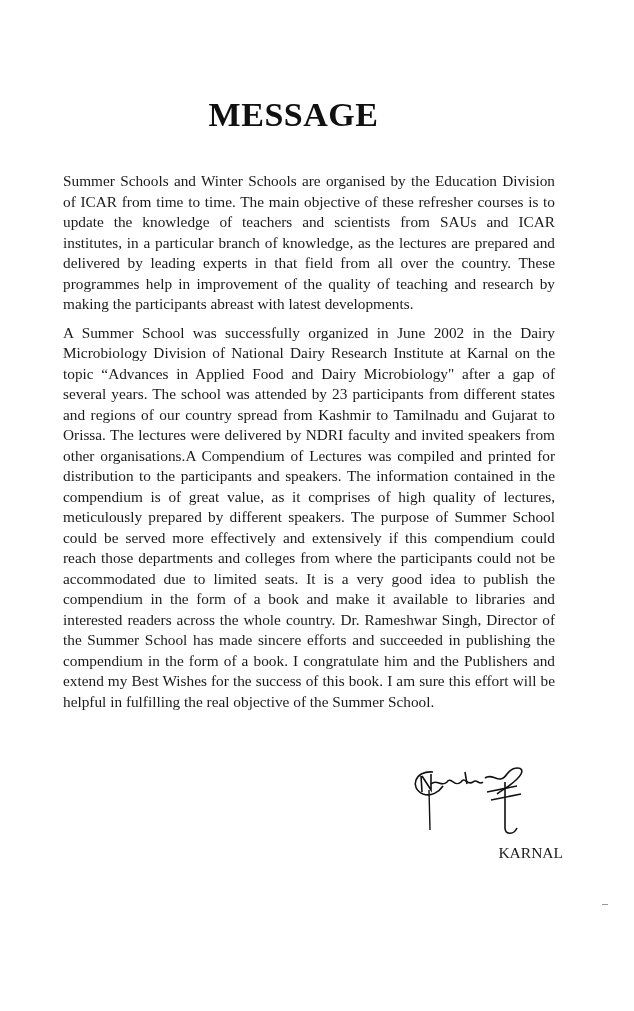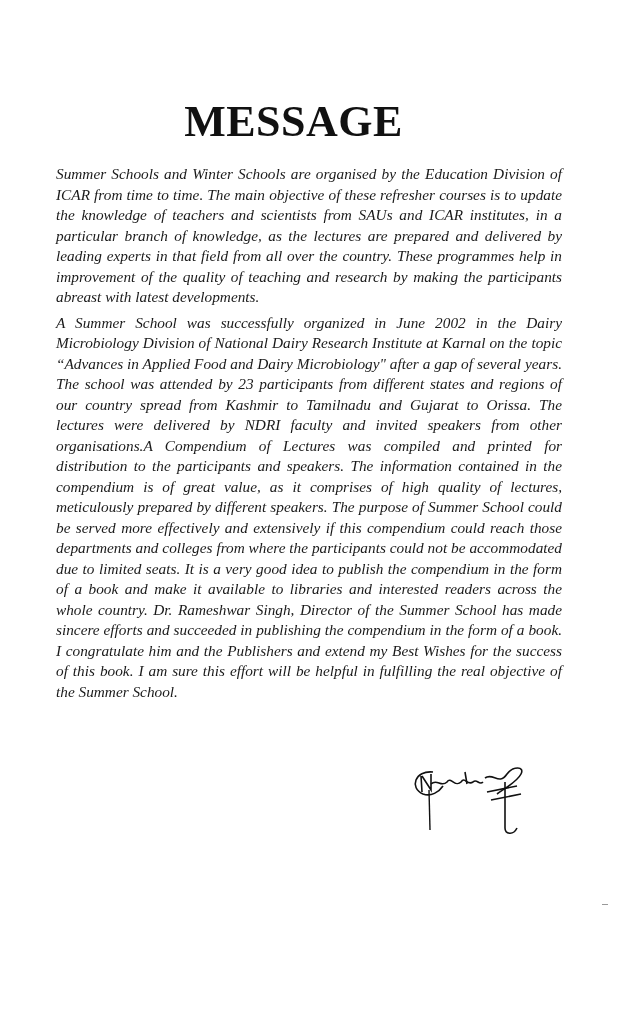--- a/index.html
+++ b/index.html
@@ -2,29 +2,29 @@
 <html><head>
   <meta charset="utf-8">
   <style>
     html, body { margin: 0; padding: 0; }
     body {
       width: 634px; height: 1011px; background: #ffffff; position: relative; overflow: hidden;
       font-family: "DejaVu Serif", "Liberation Serif", serif; color: #1a1a1a;
     }
     .title {
       position: absolute; top: 96px; left: 0; width: 587px; text-align: center;
-      font-family: "Liberation Serif", serif; font-weight: bold; font-size: 44px; letter-spacing: 0.5px;
+      font-family: "Liberation Serif", serif; font-weight: bold; font-size: 34px; letter-spacing: 0.5px;
       color: #111;
     }
     .body-text {
       position: absolute; left: 55px; top: 163px; width: 508px;
     }
     .para {
-      margin: 1px; font-family: "Liberation Serif", serif; font-size: 15.3px; line-height: 20.5px;
-      text-align: justify; color: #1a1a1a; font-style: italic;
+      margin: 8px; font-family: "Liberation Serif", serif; font-size: 15.3px; line-height: 20.5px;
+      text-align: justify; color: #1a1a1a;
     }
     .para + .para { margin-top: 5px; }
     .signature {
       position: absolute; left: 405px; top: 764px; width: 160px; height: 76px;
     }
     .sig-block {
       position: absolute; right: 71px; top: 842px; text-align: right;
       font-family: "Liberation Serif", serif; font-size: 15.5px; line-height: 21px;
     }
     .sig-name { font-weight: bold; }
@@ -44,15 +44,16 @@
   <path d="M28 8 C10 6, 4 24, 18 30 C26 33, 34 28, 38 22" fill="none" stroke="#111" stroke-width="1.6"></path>
   <path d="M16 12 L17 28 M17 12 L26 26 L26 10" fill="none" stroke="#111" stroke-width="1.6"></path>
   <path d="M26 20 C32 14, 36 24, 42 18 C46 12, 50 24, 56 18 C60 12, 62 22, 68 18 C72 14, 74 22, 78 18" fill="none" stroke="#111" stroke-width="1.6"></path>
   <path d="M60 8 L62 20 M80 14 C88 8, 94 22, 102 10 C108 2, 120 2, 116 10 C112 18, 100 24, 92 30" fill="none" stroke="#111" stroke-width="1.6"></path>
   <path d="M82 28 L112 22 M86 36 L116 30" fill="none" stroke="#111" stroke-width="1.6"></path>
   <path d="M24 26 L25 66" fill="none" stroke="#111" stroke-width="1.4"></path>
   <path d="M100 18 L100 64 C100 70, 108 72, 112 64" fill="none" stroke="#111" stroke-width="1.6"></path>
 </svg>
 
 <div class="sig-block">
+  <div>KARNAL</div>
 </div>
 
 <div class="mark"></div>
 
 </body></html>

